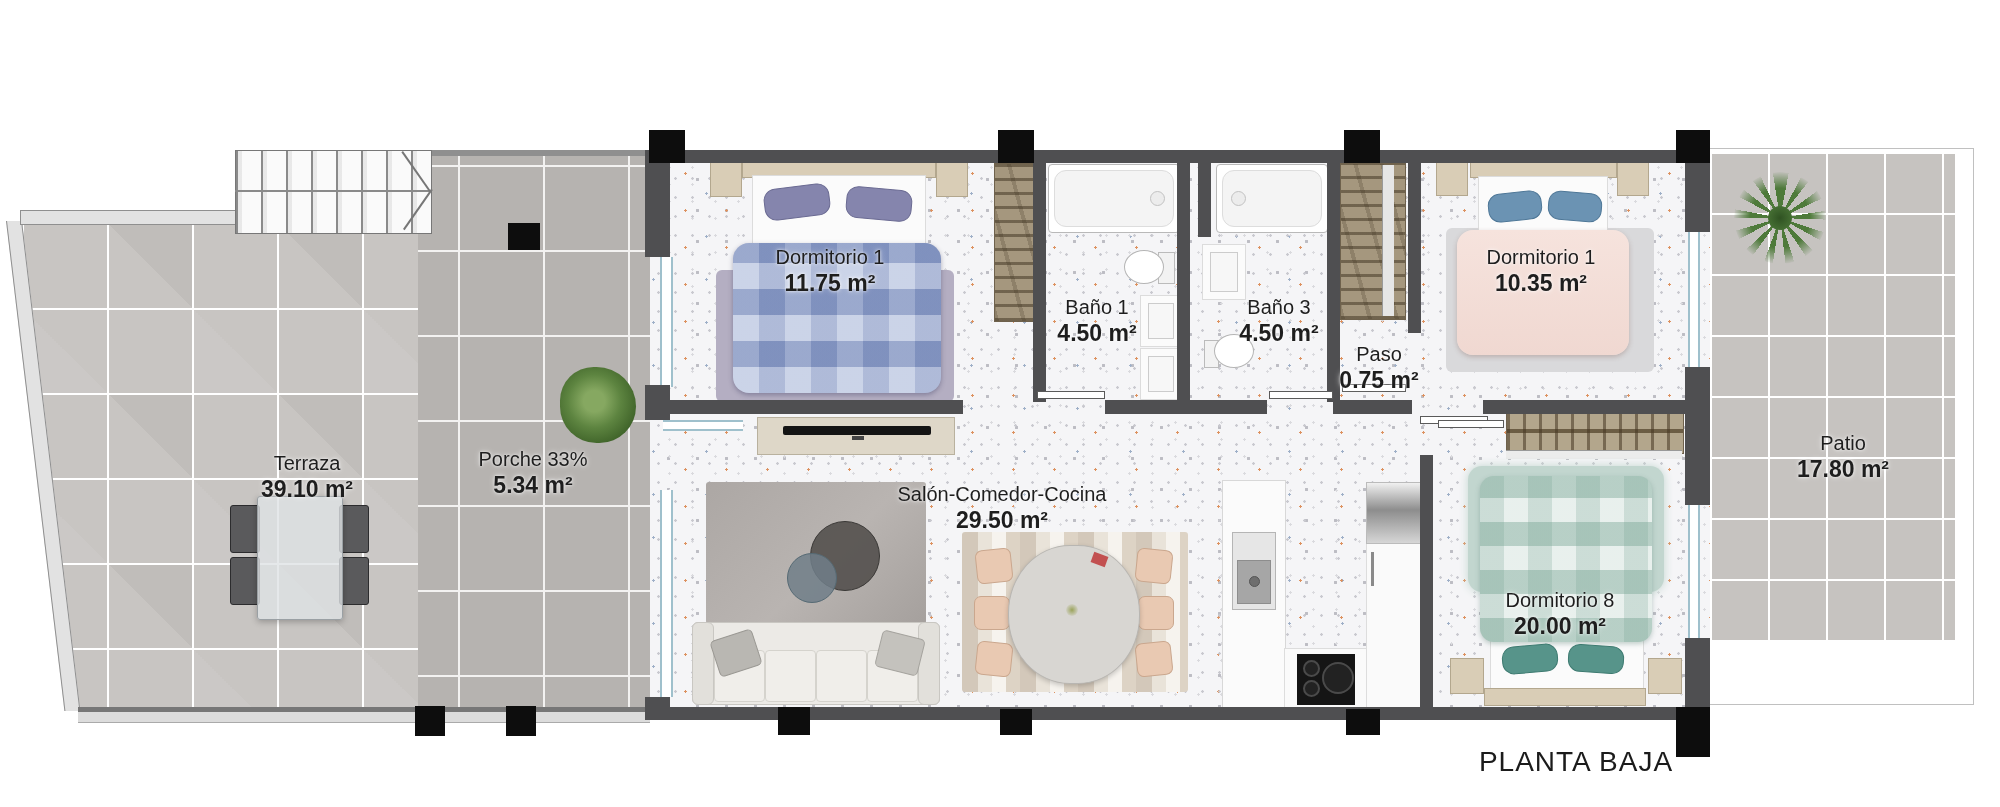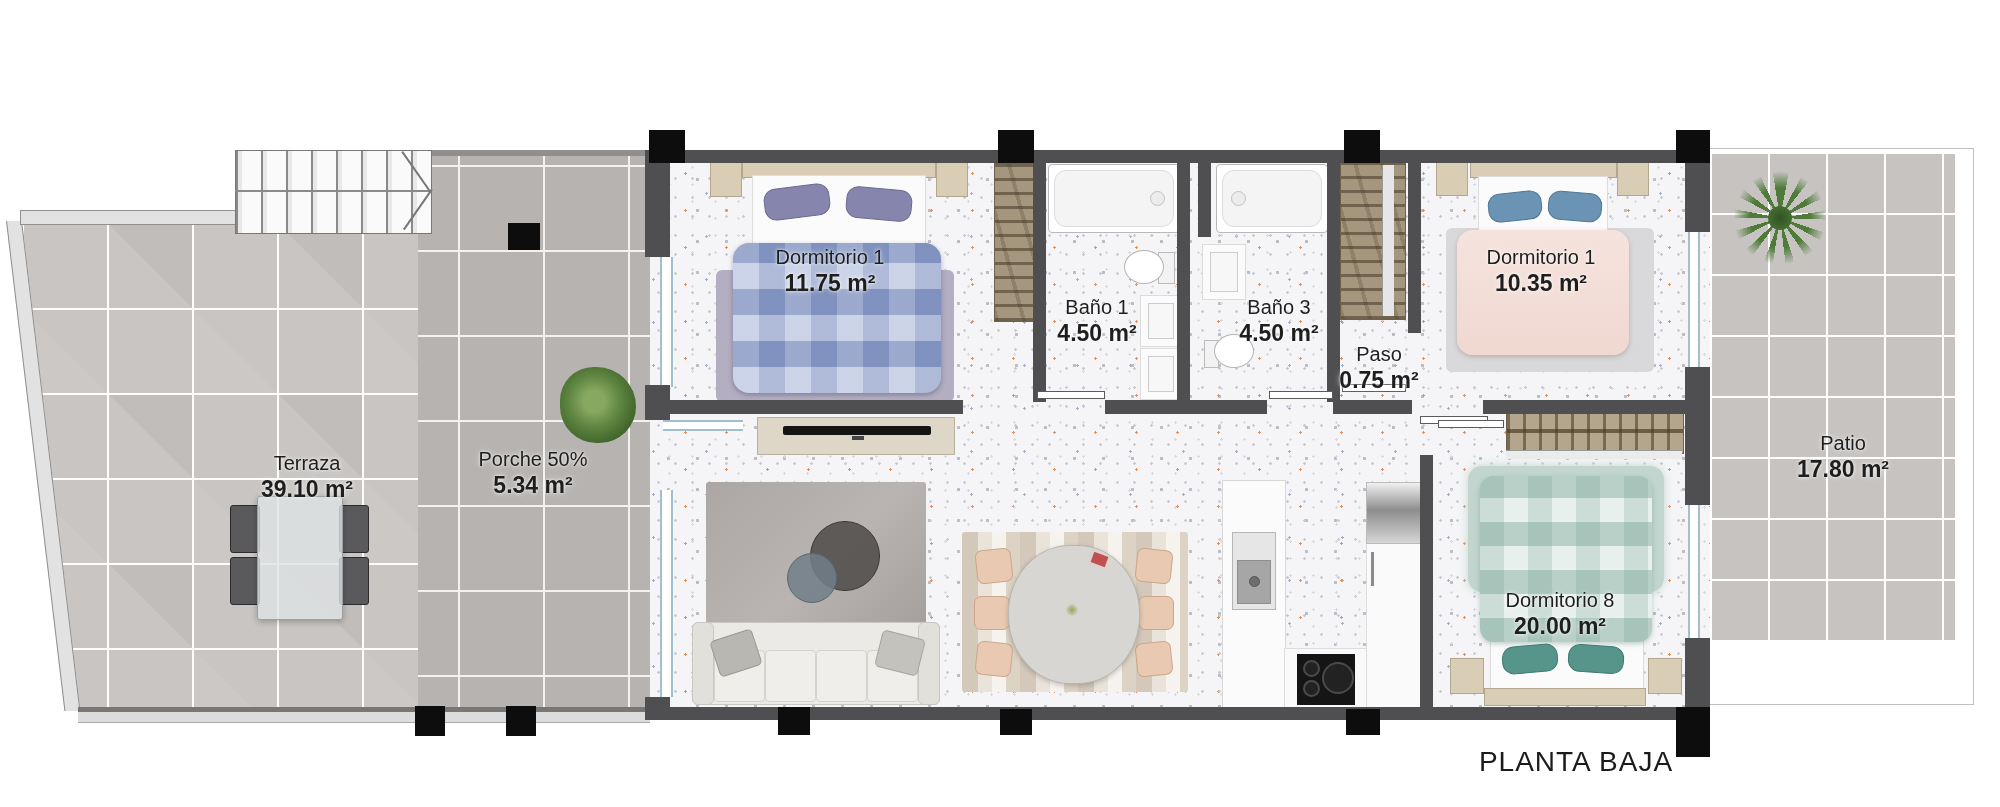--- a/index.html
+++ b/index.html
@@ -252,21 +252,21 @@
   <div class="abs pillar" style="left:778px;top:707px;width:32px;height:28px;"></div>
   <div class="abs pillar" style="left:1000px;top:709px;width:32px;height:26px;"></div>
   <div class="abs pillar" style="left:1346px;top:709px;width:34px;height:26px;"></div>
   <div class="abs pillar" style="left:1676px;top:707px;width:34px;height:50px;"></div>
 
   <div class="room-label" style="left:307px;top:452px;">
     <div class="room-name">Terraza</div>
     <div class="room-area">39.10 m²</div>
   </div>
   <div class="room-label" style="left:533px;top:448px;">
-    <div class="room-name">Porche 50%</div>
+    <div class="room-name">Porche 33%</div>
     <div class="room-area">5.34 m²</div>
   </div>
   <div class="room-label" style="left:830px;top:246px;">
     <div class="room-name">Dormitorio 1</div>
     <div class="room-area">11.75 m²</div>
   </div>
   <div class="room-label" style="left:1097px;top:296px;text-align:center;">
     <div class="room-name">Baño 1</div>
     <div class="room-area">4.50 m²</div>
   </div>
@@ -275,20 +275,24 @@
     <div class="room-area">4.50 m²</div>
   </div>
   <div class="room-label" style="left:1379px;top:343px;">
     <div class="room-name">Paso</div>
     <div class="room-area">0.75 m²</div>
   </div>
   <div class="room-label" style="left:1541px;top:246px;">
     <div class="room-name">Dormitorio 1</div>
     <div class="room-area">10.35 m²</div>
   </div>
+  <div class="room-label" style="left:1002px;top:483px;">
+    <div class="room-name">Salón-Comedor-Cocina</div>
+    <div class="room-area">29.50 m²</div>
+  </div>
   <div class="room-label" style="left:1560px;top:589px;">
     <div class="room-name">Dormitorio 8</div>
     <div class="room-area">20.00 m²</div>
   </div>
   <div class="room-label" style="left:1843px;top:432px;">
     <div class="room-name">Patio</div>
     <div class="room-area">17.80 m²</div>
   </div>
 
   <div class="plan-title" style="left:1576px;top:746px;">PLANTA BAJA</div>

